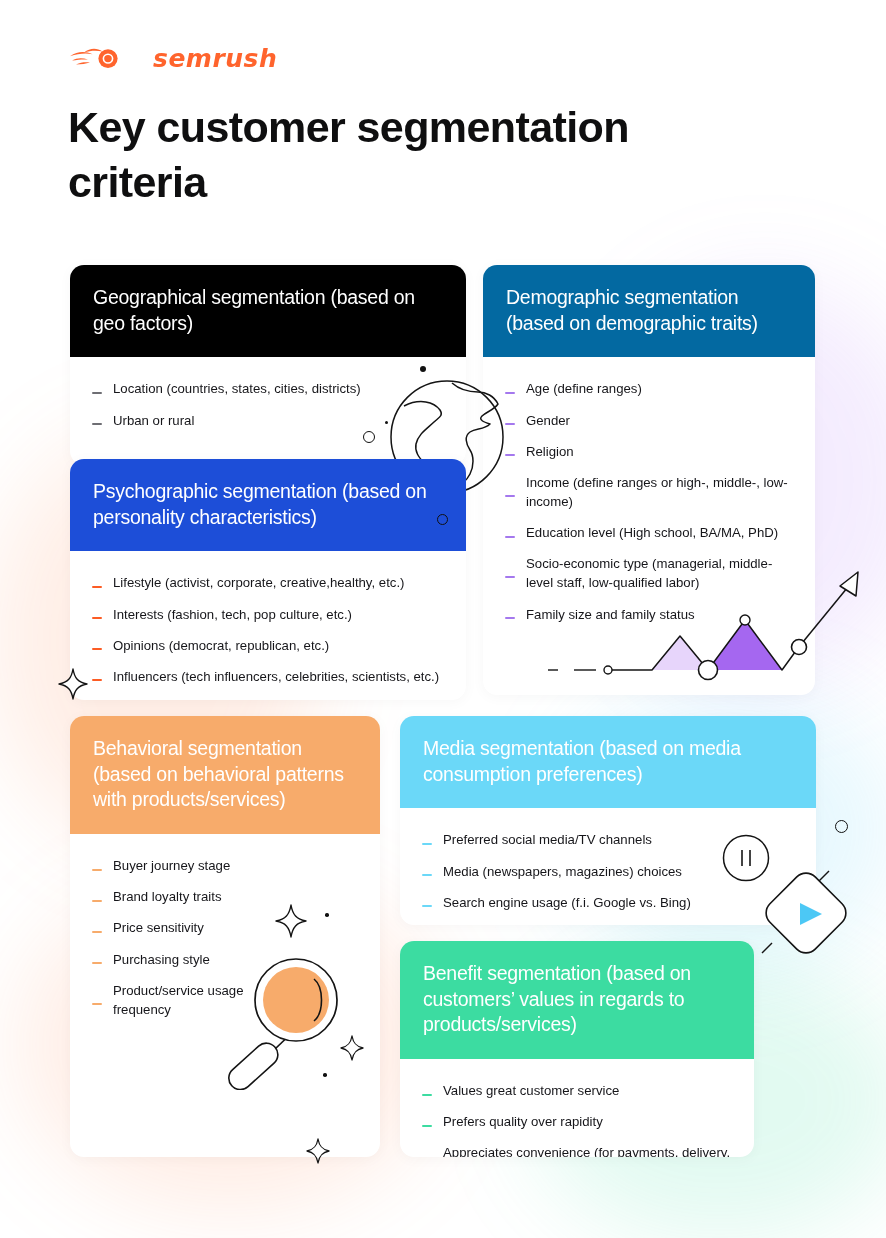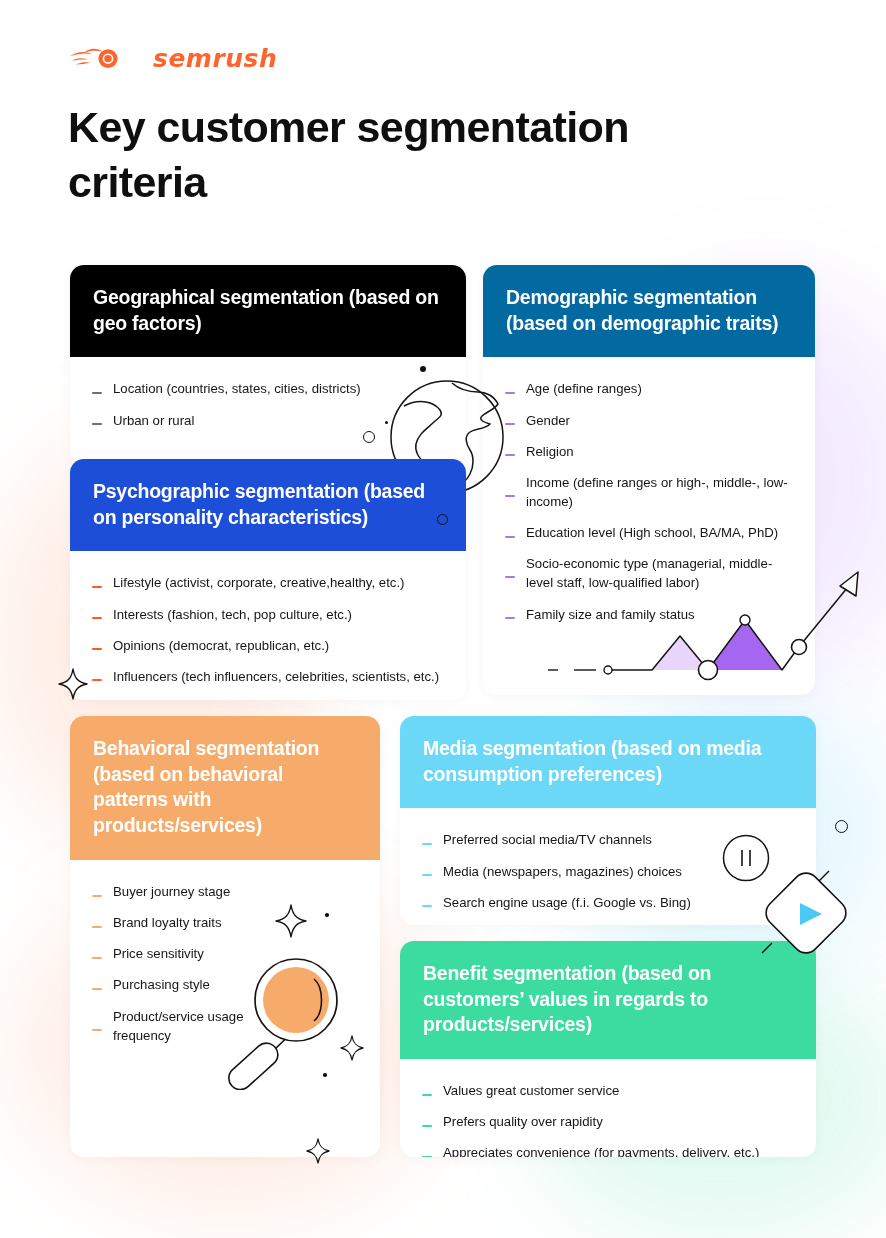--- a/index.html
+++ b/index.html
@@ -86,21 +86,21 @@
     box-shadow: 0 2px 14px rgba(0,0,0,0.035);
   }
   .card-head {
     padding: 20px 23px 21px 23px;
     box-sizing: border-box;
   }
   .card-head h2 {
     margin: 0;
     font-size: 19.5px;
     line-height: 1.32;
-    font-weight: 700;
+    font-weight: 400;
     letter-spacing: -0.25px;
     color: #ffffff;
   }
   .card-body {
     padding: 22px 22px 20px 22px;
     position: relative;
     z-index: 3;
   }
   ul.items {
     list-style: none;
@@ -133,21 +133,21 @@
   #card-behav .card-head { background: #f7ab6b; }
   #card-media .card-head { background: #6bd8f8; }
   #card-benefit .card-head { background: #3cdca1; }
 
   
   #card-geo     { left: 70px;  top: 265px; width: 396px; height: 200px; }
   #card-demo    { left: 483px; top: 265px; width: 332px; height: 430px; }
   #card-psycho  { left: 70px;  top: 459px; width: 396px; height: 241px; }
   #card-behav   { left: 70px;  top: 716px; width: 310px; height: 441px; }
   #card-media   { left: 400px; top: 716px; width: 416px; height: 209px; }
-  #card-benefit { left: 400px; top: 941px; width: 416px; height: 216px; }
+  #card-benefit { left: 400px; top: 941px; width: 354px; height: 216px; }
 
   #card-geo   { z-index: 4; }
   #card-demo  { z-index: 3; }
   #card-psycho{ z-index: 6; }
   #card-behav { z-index: 4; }
   #card-media { z-index: 5; }
   #card-benefit { z-index: 6; }
 
   
   .deco { position: absolute; pointer-events: none; }

